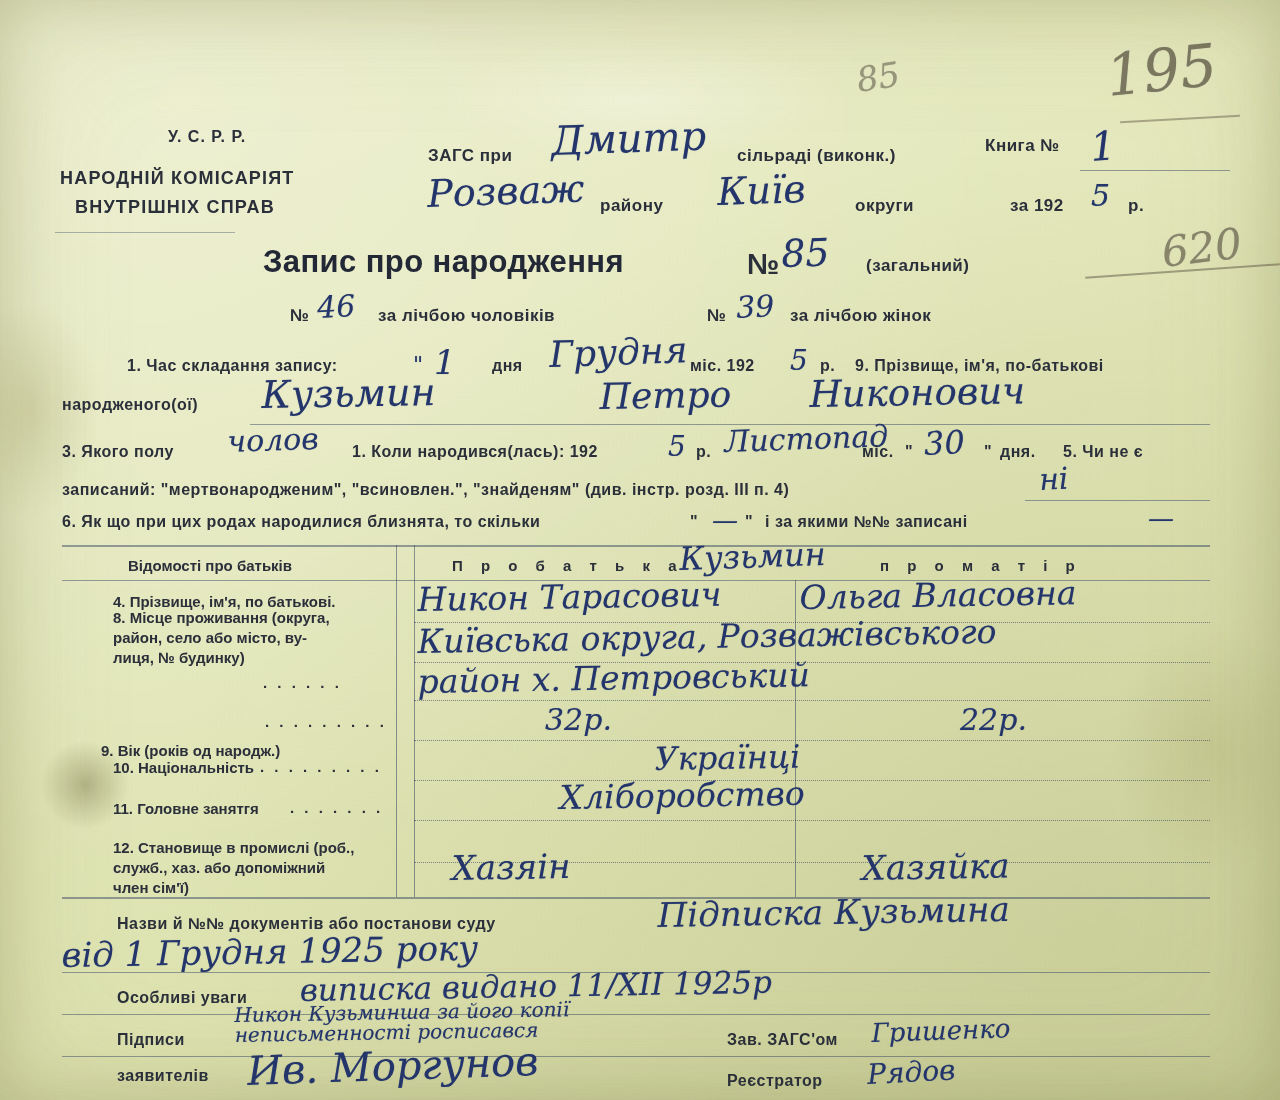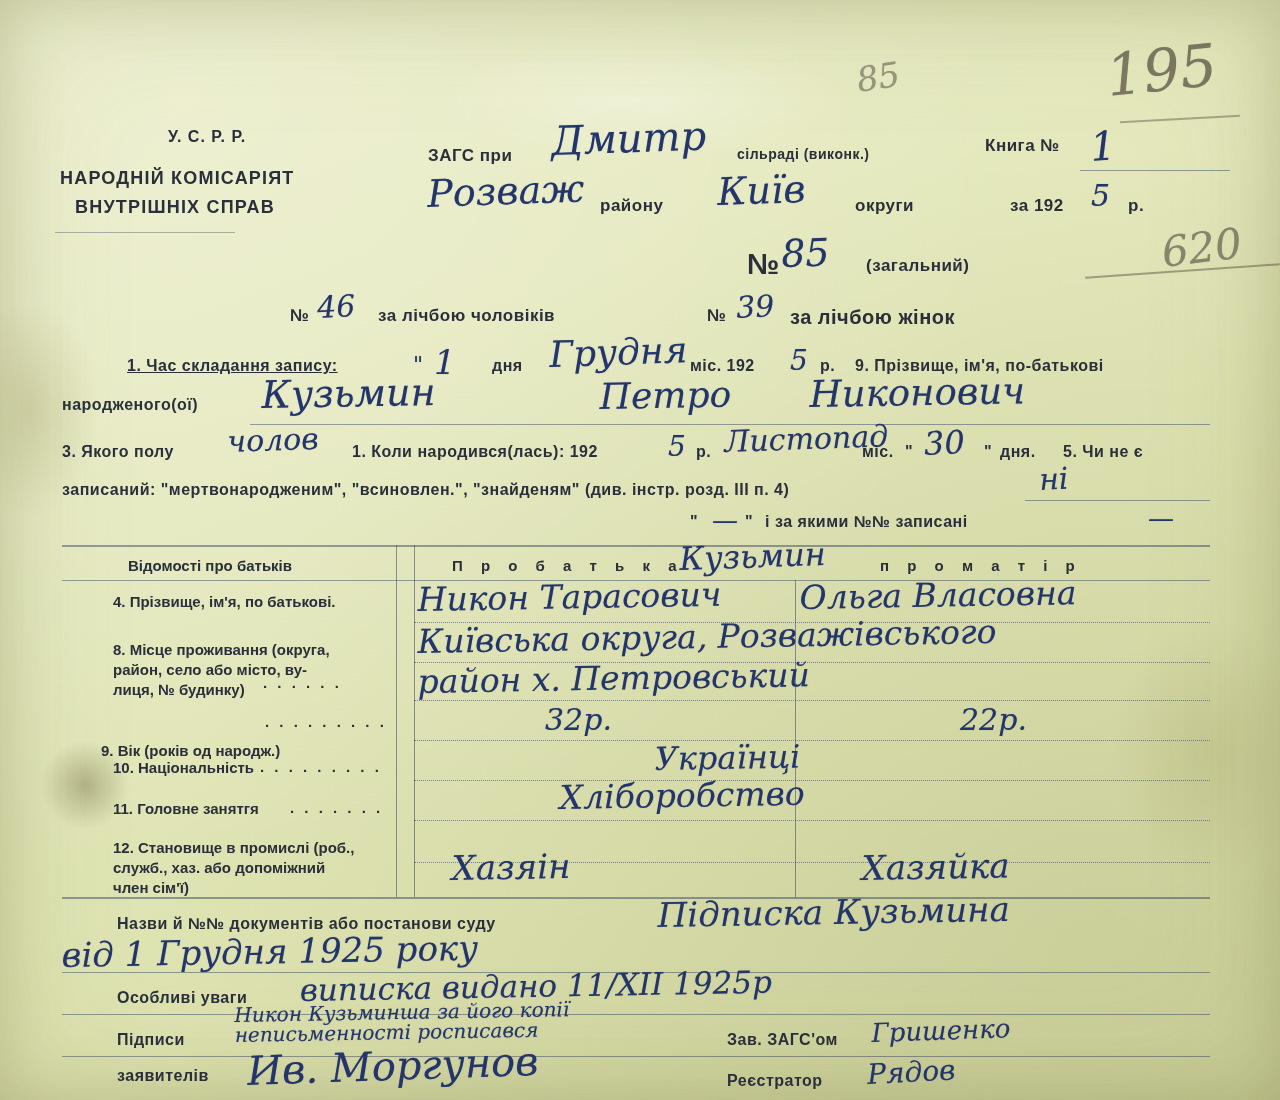--- a/index.html
+++ b/index.html
@@ -119,45 +119,46 @@
   <div class="rule" style="left:1085px;top:270px;width:195px;border-top:2px solid rgba(90,83,66,0.5);transform:rotate(-4deg);"></div>
   <div class="rule" style="left:1120px;top:118px;width:120px;border-top:2px solid rgba(90,83,66,0.45);transform:rotate(-3deg);"></div>
 
   <div class="hdr-left" style="left:168px;top:128px;font-size:16px;letter-spacing:1px;text-align:right;">У. С. Р. Р.</div>
   <div class="hdr-left" style="left:60px;top:168px;font-size:18px;letter-spacing:1.2px;">НАРОДНІЙ КОМІСАРІЯТ</div>
   <div class="hdr-left" style="left:75px;top:197px;font-size:18px;letter-spacing:1.2px;">ВНУТРІШНІХ СПРАВ</div>
   <div class="rule" style="left:55px;top:232px;width:180px;border-top:1px solid rgba(40,55,90,0.35);"></div>
 
   <div class="printed" style="left:428px;top:146px;font-size:17px;">ЗАГС при</div>
   <div class="hand" style="left:552px;top:118px;font-size:40px;transform:rotate(-2deg);">Дмитр</div>
-  <div class="printed" style="left:737px;top:146px;font-size:14px;">сільраді (виконк.)</div>
+  <div class="printed" style="left:737px;top:146px;font-size:17px;">сільраді (виконк.)</div>
   <div class="printed" style="left:985px;top:136px;font-size:17px;">Книга №</div>
   <div class="hand" style="left:1092px;top:124px;font-size:40px;transform:rotate(-4deg);">1</div>
   <div class="rule" style="left:1080px;top:170px;width:150px;"></div>
 
   <div class="hand" style="left:428px;top:172px;font-size:38px;transform:rotate(-2deg);">Розваж</div>
   <div class="printed" style="left:600px;top:196px;font-size:17px;">району</div>
   <div class="hand" style="left:718px;top:170px;font-size:38px;transform:rotate(-2deg);">Київ</div>
   <div class="printed" style="left:855px;top:196px;font-size:17px;">округи</div>
   <div class="printed" style="left:1010px;top:196px;font-size:17px;">за 192</div>
   <div class="hand" style="left:1091px;top:178px;font-size:30px;">5</div>
   <div class="printed" style="left:1128px;top:196px;font-size:17px;">р.</div>
 
+  <div id="title" style="left:263px;top:244px;">Запис про народження</div>
   <div class="printed" style="left:747px;top:248px;font-size:29px;">№</div>
   <div class="hand" style="left:782px;top:232px;font-size:38px;transform:rotate(-2deg);">85</div>
   <div class="printed" style="left:866px;top:256px;font-size:17px;">(загальний)</div>
 
   <div class="printed" style="left:290px;top:306px;font-size:17px;">№</div>
   <div class="hand" style="left:318px;top:290px;font-size:30px;transform:rotate(-3deg);">46</div>
   <div class="printed" style="left:378px;top:306px;font-size:17px;">за лічбою чоловіків</div>
   <div class="printed" style="left:707px;top:306px;font-size:17px;">№</div>
   <div class="hand" style="left:737px;top:290px;font-size:30px;transform:rotate(-3deg);">39</div>
-  <div class="printed" style="left:790px;top:306px;font-size:20px;">за лічбою жінок</div>
-
-  <div class="printed" style="left:127px;top:357px;font-size:16px;text-decoration:underline;">1. Час складання запису:</div>
+  <div class="printed" style="left:790px;top:306px;font-size:17px;">за лічбою жінок</div>
+
+  <div class="printed" style="left:127px;top:357px;font-size:16px;">1. Час складання запису:</div>
   <div class="hand" style="left:413px;top:352px;font-size:22px;">"</div>
   <div class="hand" style="left:434px;top:342px;font-size:34px;">1</div>
   <div class="printed" style="left:492px;top:357px;font-size:16px;">дня</div>
   <div class="hand" style="left:550px;top:334px;font-size:36px;transform:rotate(-2deg);">Грудня</div>
   <div class="printed" style="left:690px;top:357px;font-size:16px;">міс. 192</div>
   <div class="hand" style="left:790px;top:344px;font-size:28px;">5</div>
   <div class="printed" style="left:820px;top:357px;font-size:16px;">р.</div>
   <div class="printed" style="left:855px;top:357px;font-size:16px;">9. Прізвище, ім'я, по-батькові</div>
 
   <div class="printed" style="left:62px;top:396px;font-size:16px;">народженого(ої)</div>
@@ -176,20 +177,21 @@
   <div class="printed" style="left:905px;top:443px;font-size:16px;">"</div>
   <div class="hand" style="left:925px;top:425px;font-size:32px;transform:rotate(-3deg);">30</div>
   <div class="printed" style="left:984px;top:443px;font-size:16px;">"</div>
   <div class="printed" style="left:1000px;top:443px;font-size:16px;">дня.</div>
   <div class="printed" style="left:1063px;top:443px;font-size:16px;">5. Чи не є</div>
 
   <div class="printed" style="left:62px;top:481px;font-size:16px;">записаний: "мертвонародженим", "всиновлен.", "знайденям" (див. інстр. розд. III п. 4)</div>
   <div class="hand" style="left:1040px;top:462px;font-size:30px;transform:rotate(-3deg);">ні</div>
   <div class="rule" style="left:1025px;top:500px;width:185px;"></div>
 
+  <div class="printed" style="left:62px;top:513px;font-size:16px;">6. Як що при цих родах народилися близнята, то скільки</div>
   <div class="printed" style="left:690px;top:513px;font-size:16px;">"</div>
   <div class="hand" style="left:712px;top:505px;font-size:26px;">—</div>
   <div class="printed" style="left:745px;top:513px;font-size:16px;">"</div>
   <div class="printed" style="left:765px;top:513px;font-size:16px;">і за якими №№ записані</div>
   <div class="hand" style="left:1148px;top:503px;font-size:26px;">—</div>
 
   <div class="rule heavy" style="left:62px;top:545px;width:1148px;"></div>
   <div class="rule" style="left:62px;top:580px;width:1148px;"></div>
   <div class="vline" style="left:396px;top:545px;height:352px;"></div>
   <div class="vline" style="left:414px;top:545px;height:352px;"></div>
@@ -199,21 +201,21 @@
   <div class="tbl-label" style="left:128px;top:556px;">Відомості про батьків</div>
   <div class="tbl-label spaced" style="left:452px;top:556px;">П р о   б а т ь к а</div>
   <div class="hand" style="left:680px;top:540px;font-size:32px;transform:rotate(-2deg);">Кузьмин</div>
   <div class="tbl-label spaced" style="left:880px;top:556px;">п р о   м а т і р</div>
 
   <div class="tbl-label" style="left:113px;top:592px;">4. Прізвище, ім'я, по батькові.</div>
   <div class="hand" style="left:418px;top:580px;font-size:33px;transform:rotate(-1deg);">Никон Тарасович</div>
   <div class="hand" style="left:800px;top:578px;font-size:33px;transform:rotate(-1deg);">Ольга Власовна</div>
   <div class="rule dotted" style="left:414px;top:622px;width:796px;"></div>
 
-  <div class="tbl-label" style="left:113px;top:640px;white-space:pre-line;">8. Місце проживання (округа,
+  <div class="tbl-label" style="left:113px;top:608px;white-space:pre-line;">8. Місце проживання (округа,
 район, село або місто, ву-
 лиця, № будинку)</div>
   <div class="hand" style="left:418px;top:622px;font-size:33px;transform:rotate(-1deg);">Київська округа, Розважівського</div>
   <div class="rule dotted" style="left:414px;top:662px;width:796px;"></div>
   <div class="hand" style="left:418px;top:662px;font-size:33px;transform:rotate(-1deg);">район х. Петровський</div>
   <div class="rule dotted" style="left:414px;top:700px;width:796px;"></div>
 
   <div class="tbl-label" style="left:101px;top:713px;margin-top:28px;">9. Вік (років од народж.)</div>
   <div class="hand" style="left:545px;top:702px;font-size:30px;">32р.</div>
   <div class="hand" style="left:960px;top:702px;font-size:30px;">22р.</div>

